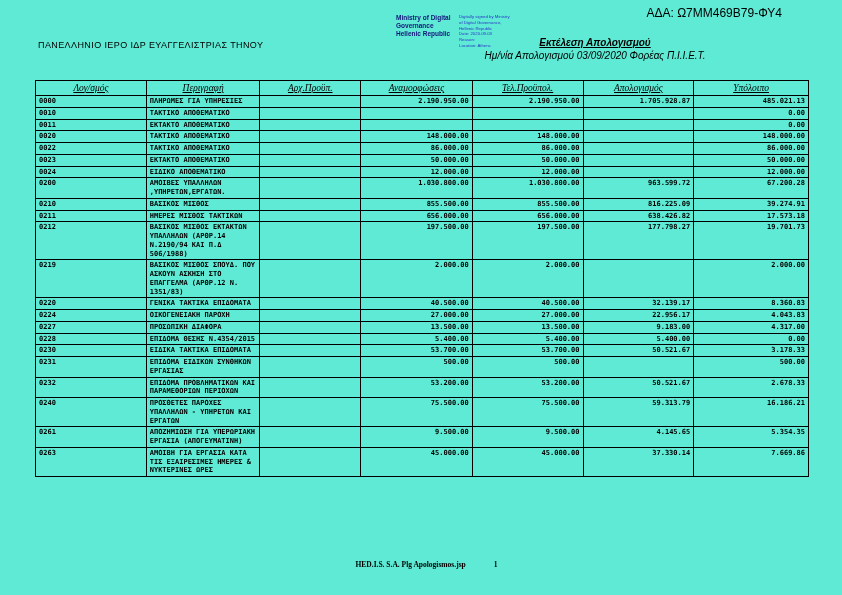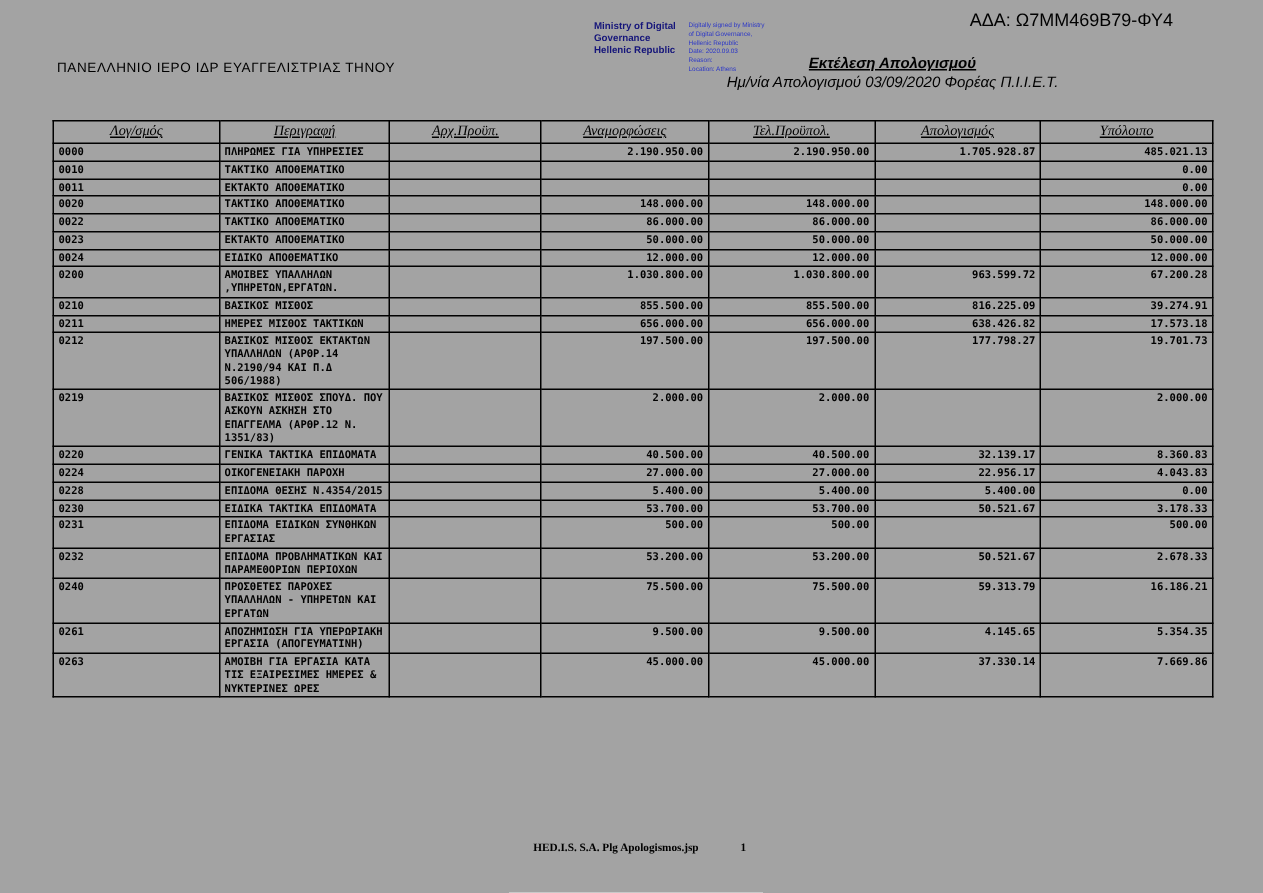--- a/index.html
+++ b/index.html
@@ -1,19 +1,19 @@
 <!DOCTYPE html>
 <html><head>
 <meta charset="utf-8">
 <style>
   html,body{margin:0;padding:0;background:#e8e8e8;}
   .page{
     position:relative;
     width:842px;height:595px;
-    background:#a3a3a3;
+    background:#5eead4;
     margin:0 auto;
     overflow:hidden;
     color:#000;
   }
   
   .ada{
     position:absolute;top:6px;right:60px;
     font-family:"Liberation Sans",sans-serif;
     font-size:12px;color:#000;
   }
@@ -257,20 +257,29 @@
         <tr>
           <td>0224</td>
           <td>ΟΙΚΟΓΕΝΕΙΑΚΗ ΠΑΡΟΧΗ</td>
           <td class="num"></td>
           <td class="num">27.000.00</td>
           <td class="num">27.000.00</td>
           <td class="num">22.956.17</td>
           <td class="num">4.043.83</td>
         </tr>
         <tr>
+          <td>0227</td>
+          <td>ΠΡΟΣΩΠΙΚΗ ΔΙΑΦΟΡΑ</td>
+          <td class="num"></td>
+          <td class="num">13.500.00</td>
+          <td class="num">13.500.00</td>
+          <td class="num">9.183.00</td>
+          <td class="num">4.317.00</td>
+        </tr>
+        <tr>
           <td>0228</td>
           <td>ΕΠΙΔΟΜΑ ΘΕΣΗΣ Ν.4354/2015</td>
           <td class="num"></td>
           <td class="num">5.400.00</td>
           <td class="num">5.400.00</td>
           <td class="num">5.400.00</td>
           <td class="num">0.00</td>
         </tr>
         <tr>
           <td>0230</td>

